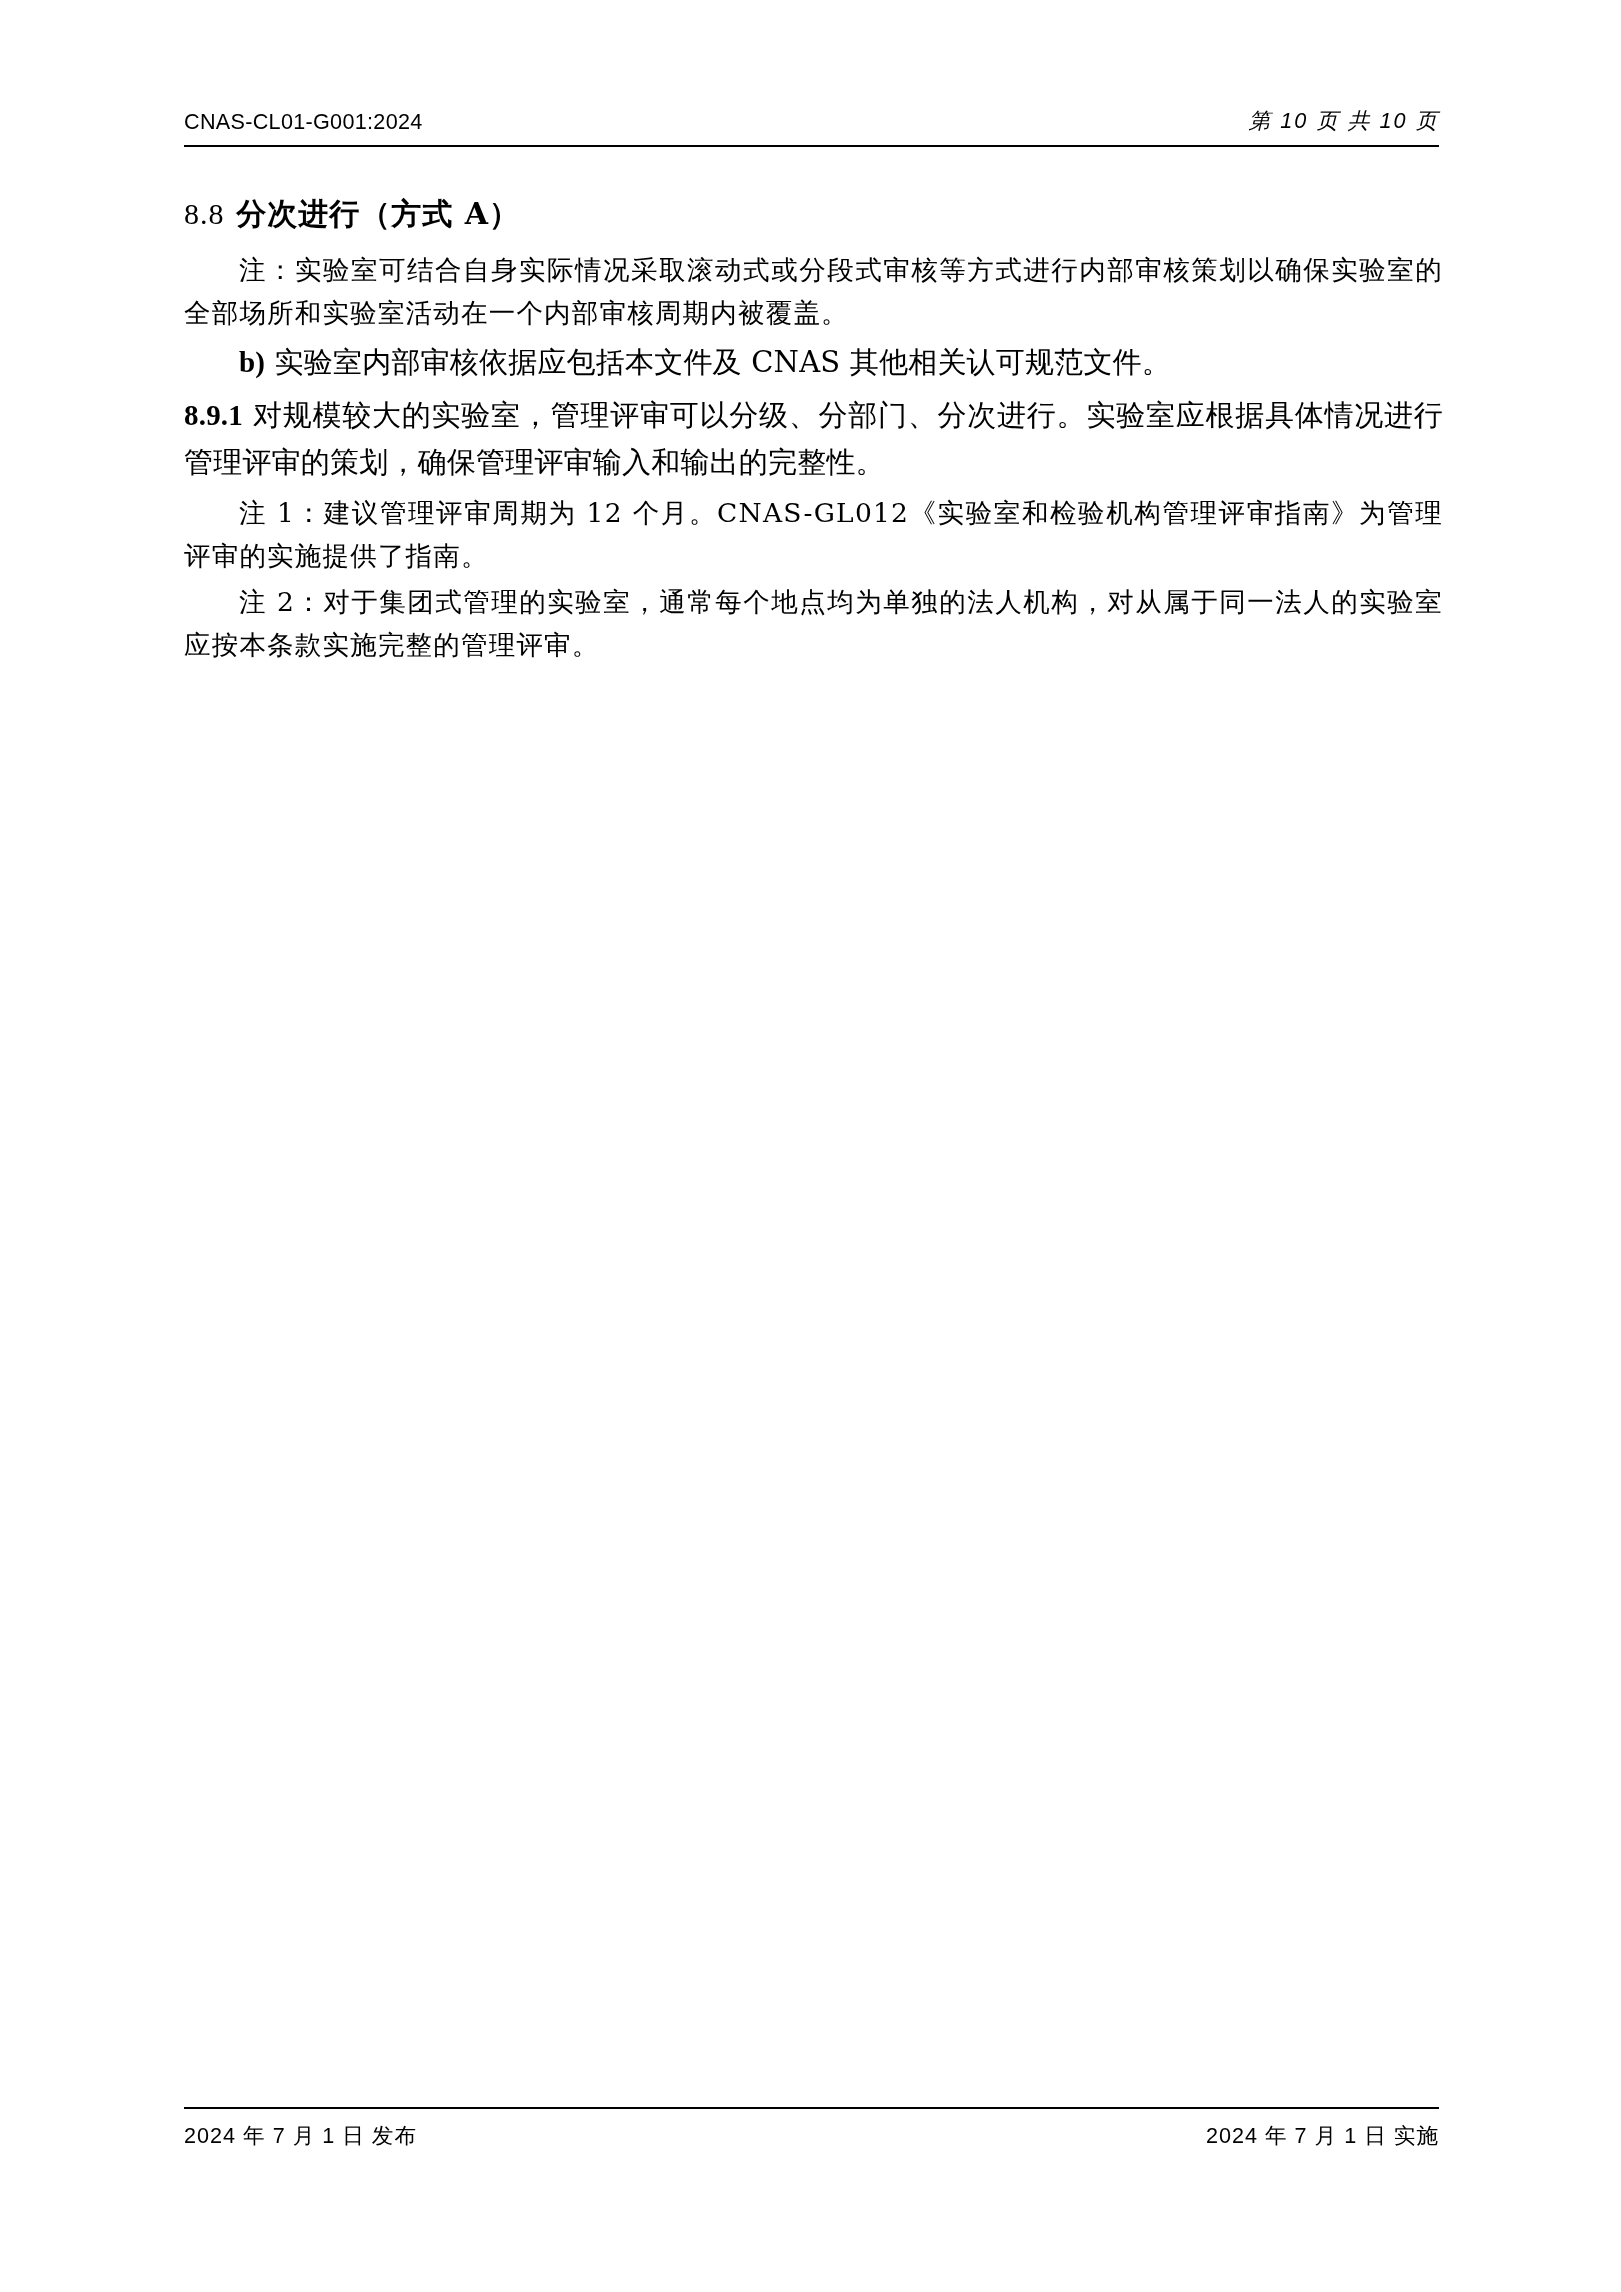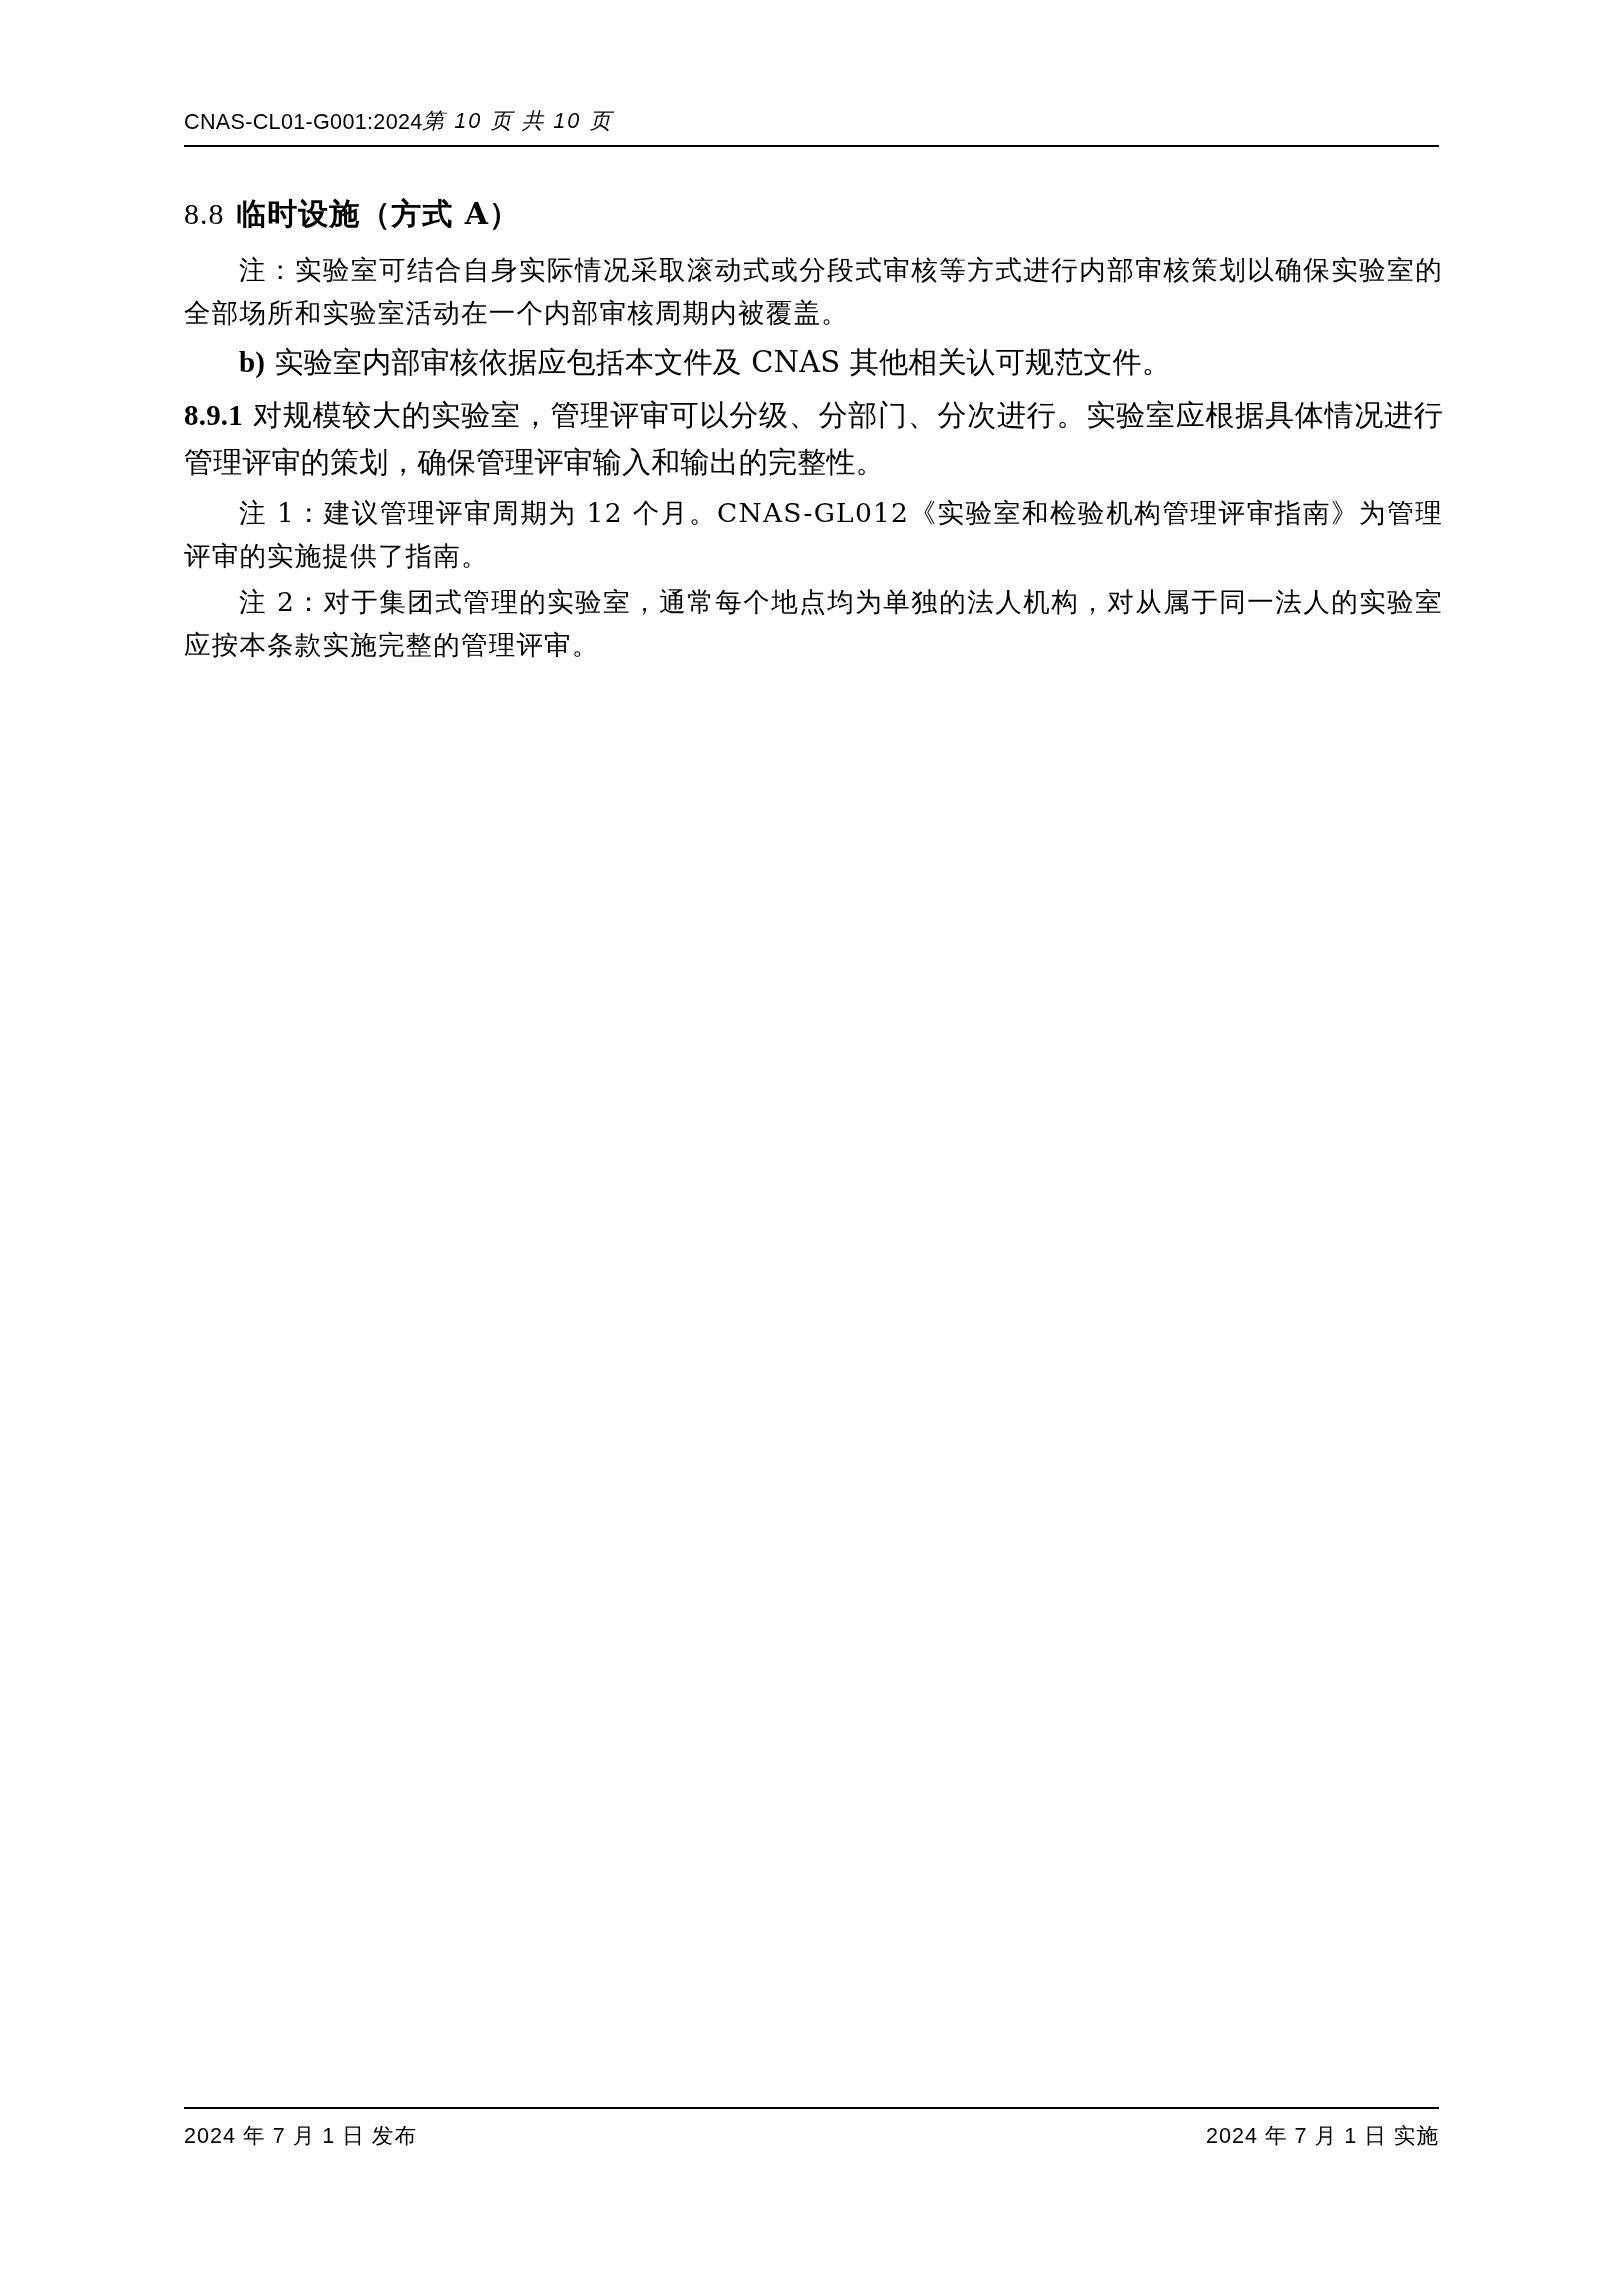--- a/index.html
+++ b/index.html
@@ -23,20 +23,21 @@
     height: 2293px;
   }
 
   
   .header {
     position: absolute;
     left: 184px;
     top: 106px;
     width: 1255px;
     display: flex;
+    justify-content: space-between;
     align-items: flex-end;
     font-family: "Liberation Sans", sans-serif;
     font-size: 21.6px;
     letter-spacing: 0.3px;
     padding-bottom: 9.8px;
     border-bottom: 2px solid #000;
   }
   .header-right {
     font-family: "Liberation Sans", sans-serif;
     font-size: 21.6px;
@@ -118,21 +119,21 @@
 <div class="page">
 
   <div class="header">
     <span class="header-left">CNAS-CL01-G001:2024</span>
     <span class="header-right">第 10 页 共 10 页</span>
   </div>
 
   <div class="content">
 
     <div class="h-sec">
-      <span class="num lat">8.8</span><span>临时设施（方式 A）</span>
+      <span class="num lat">8.8</span><span>分次进行（方式 A）</span>
     </div>
 
 
     <p class="note">注：实验室可结合自身实际情况采取滚动式或分段式审核等方式进行内部审核策划以确保实验室的全部场所和实验室活动在一个内部审核周期内被覆盖。</p>
 
     <p class="para indent"><span class="b lat">b)</span><span> 实验室内部审核依据应包括本文件及 CNAS 其他相关认可规范文件。</span></p>
 
 
 
     <p class="para"><span class="b lat">8.9.1</span><span> 对规模较大的实验室，管理评审可以分级、分部门、分次进行。实验室应根据具体情况进行管理评审的策划，确保管理评审输入和输出的完整性。</span></p>

